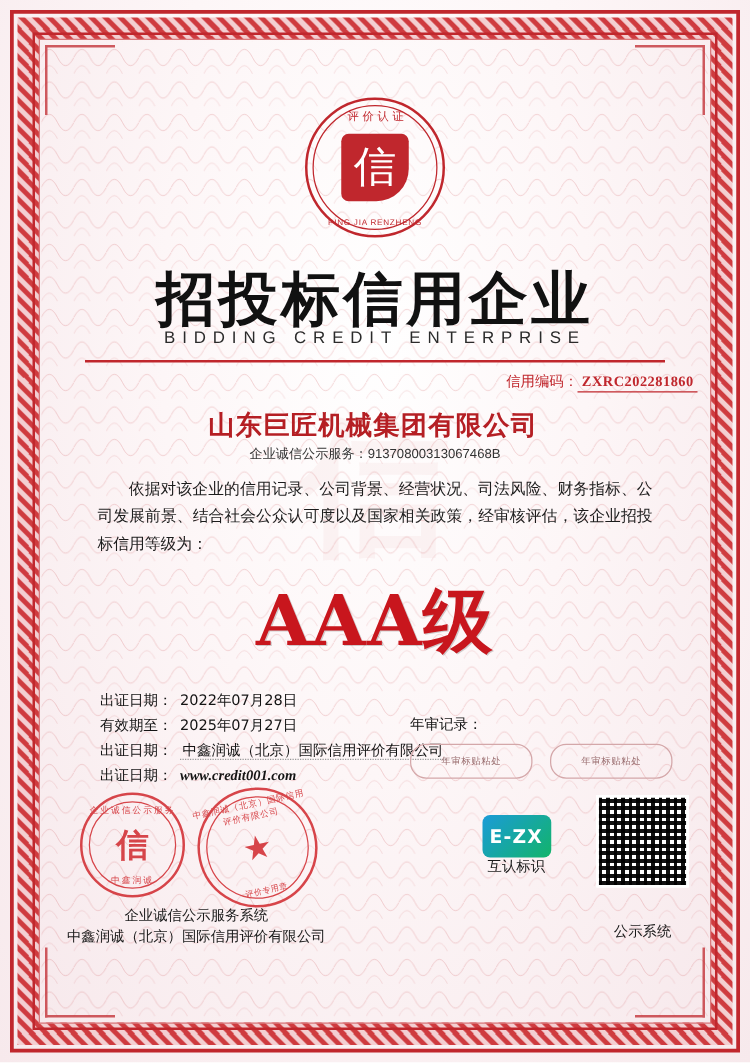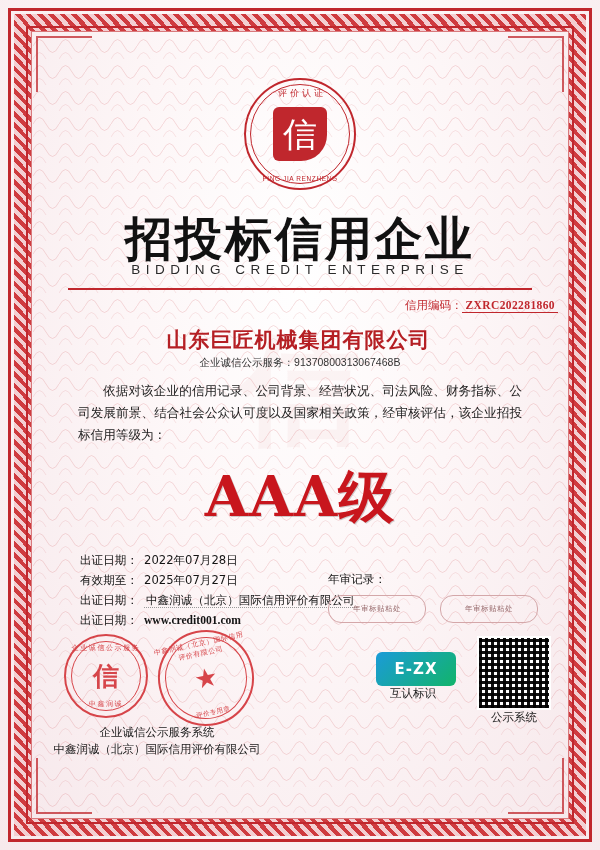--- a/index.html
+++ b/index.html
@@ -227,20 +227,21 @@
     font-family: "DejaVu Sans", sans-serif;
   }
   .info div span.k { display: inline-block; min-width: 64px; }
   .info .val-u {
     border-bottom: 1px dotted #999;
     padding: 0 2px;
   }
   .info .site {
     font-family: "Liberation Serif", serif;
     font-weight: bold;
+    font-style: italic;
   }
 
   
   .annual {
     position: absolute;
     right: 14px;
     top: 532px;
     width: 218px;
     font-size: 11.6px;
     color: #141414;
@@ -329,21 +330,21 @@
   }
 
   .mutual {
     position: absolute;
     left: 336px;
     top: 18px;
     width: 74px;
     text-align: center;
   }
   .mutual .logo {
-    width: 80px; height: 34px;
+    width: 55px; height: 34px;
     margin: 0 auto;
     border-radius: 6px;
     background: linear-gradient(135deg, #1b9bd8, #12b46a);
     color: #fff;
     font-size: 15px;
     font-weight: bold;
     line-height: 34px;
     letter-spacing: 1px;
     font-family: "DejaVu Sans", sans-serif;
   }
@@ -363,21 +364,21 @@
     width: 70px; height: 70px;
     margin: 0 auto;
     background-color: #fff;
     background-image:
       repeating-linear-gradient(0deg, #111 0 3px, transparent 3px 6px),
       repeating-linear-gradient(90deg, #111 0 3px, transparent 3px 6px);
     background-blend-mode: multiply;
     border: 2px solid #fff;
     box-sizing: content-box;
   }
-  .qr .cap { margin-top: 0; }
+  .qr .cap { margin-top: 28px; }
 
   
   .note {
     position: absolute;
     left: 34px; right: 34px; bottom: 18px;
     font-size: 8.6px;
     color: #3a3a3a;
     text-align: center;
     border-top: 1px solid #e1b9bb;
     padding-top: 5px;

